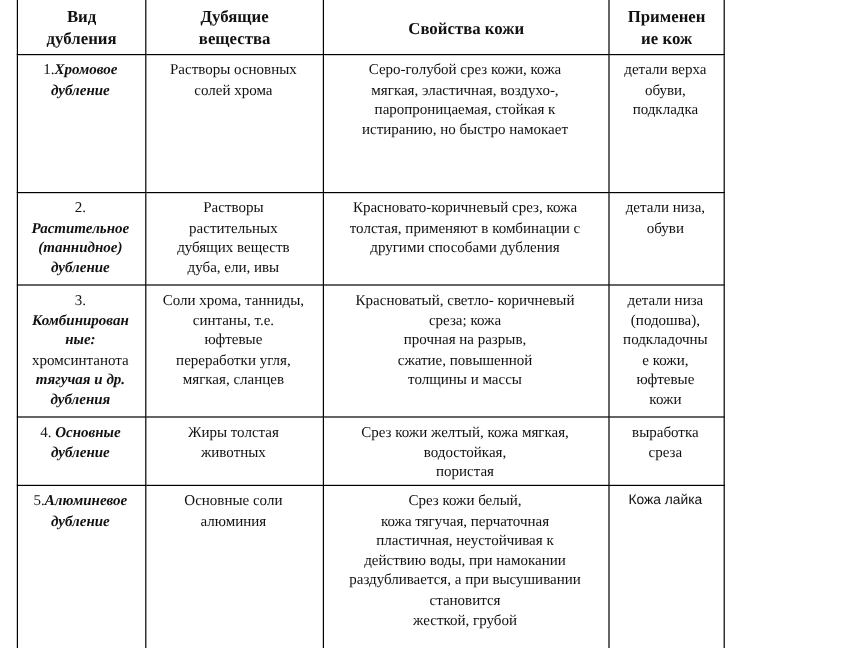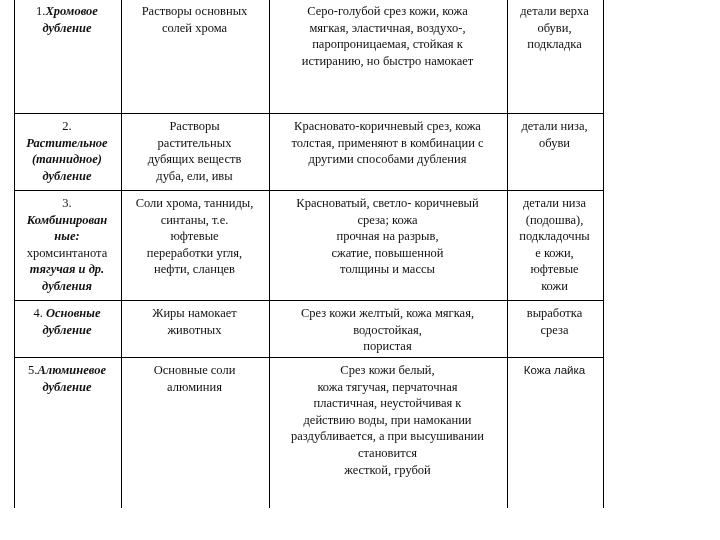--- a/index.html
+++ b/index.html
@@ -18,20 +18,37 @@
 <body>
 
 <table class="tbl">
   <colgroup>
     <col style="width:107px">
       <col style="width:148px">
       <col style="width:238px">
       <col style="width:96px">
   </colgroup>
   <tbody>
+      <tr style="height:47px">
+    <th>
+          <span class="line">Вид</span>
+          <span class="line">дубления</span>
+        </th>
+    <th>
+          <span class="line">Дубящие</span>
+          <span class="line">вещества</span>
+        </th>
+    <th>
+          <span class="line">Свойства кожи</span>
+        </th>
+    <th>
+          <span class="line">Применен</span>
+          <span class="line">ие кож</span>
+        </th>
+  </tr>
 
   <tr style="height:115px">
     <td>
       <span>1.</span><span class="it">Хромовое</span>
       <span class="line it">дубление</span>
     </td>
     <td>
       <span class="line">Растворы основных</span>
           <span class="line">солей хрома</span>
     </td>
@@ -79,21 +96,21 @@
           <span class="line it">ные:</span>
           <span class="line">хромсинтанота</span>
           <span class="line it">тягучая и др.</span>
           <span class="line it">дубления</span>
     </td>
     <td>
       <span class="line">Соли хрома, танниды,</span>
           <span class="line">синтаны,  т.е.</span>
           <span class="line">юфтевые</span>
           <span class="line">переработки угля,</span>
-          <span class="line">нефти, сланцев</span>
+          <span class="line">мягкая, сланцев</span>
     </td>
     <td>
       <span class="line">Красноватый,  светло- коричневый</span>
           <span class="line">среза; кожа</span>
           <span class="line">прочная на разрыв,</span>
           <span class="line">сжатие, повышенной</span>
           <span class="line">толщины и массы</span>
     </td>
     <td>
       <span class="line">детали низа</span>
@@ -104,21 +121,21 @@
           <span class="line">кожи</span>
     </td>
   </tr>
 
   <tr style="height:57px">
     <td>
       <span>4.</span> <span class="it">Основные</span>
       <span class="line it">дубление</span>
     </td>
     <td>
-      <span class="line">Жиры намокает</span>
+      <span class="line">Жиры толстая</span>
           <span class="line">животных</span>
     </td>
     <td>
       <span class="line">Срез кожи желтый,  кожа мягкая,</span>
           <span class="line">водостойкая,</span>
           <span class="line">пористая</span>
     </td>
     <td>
       <span class="line">выработка</span>
           <span class="line">среза</span>

